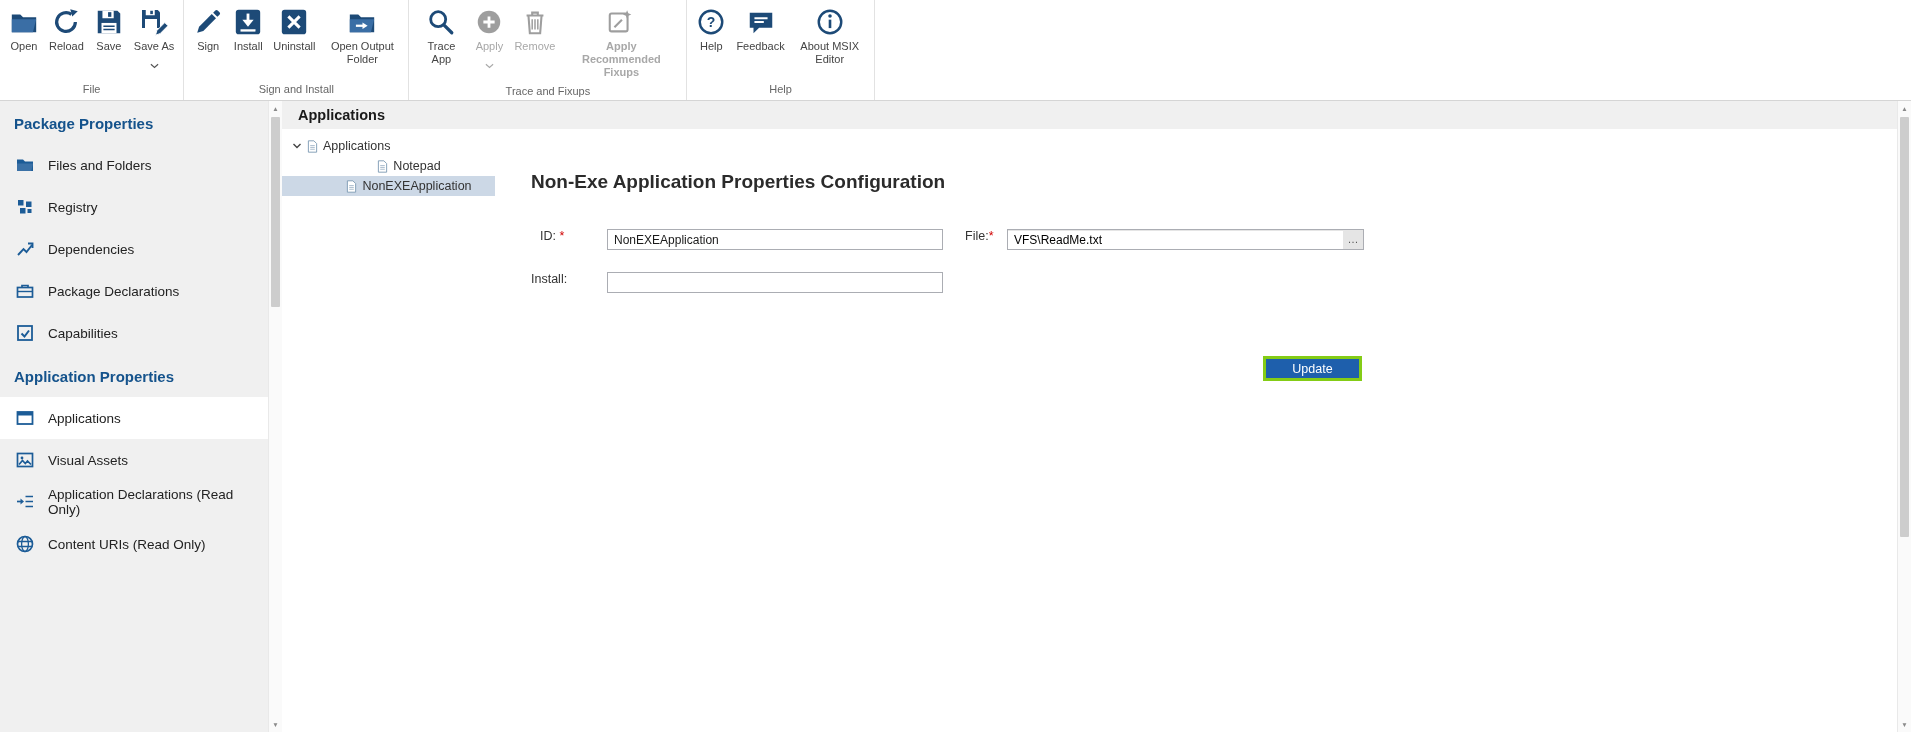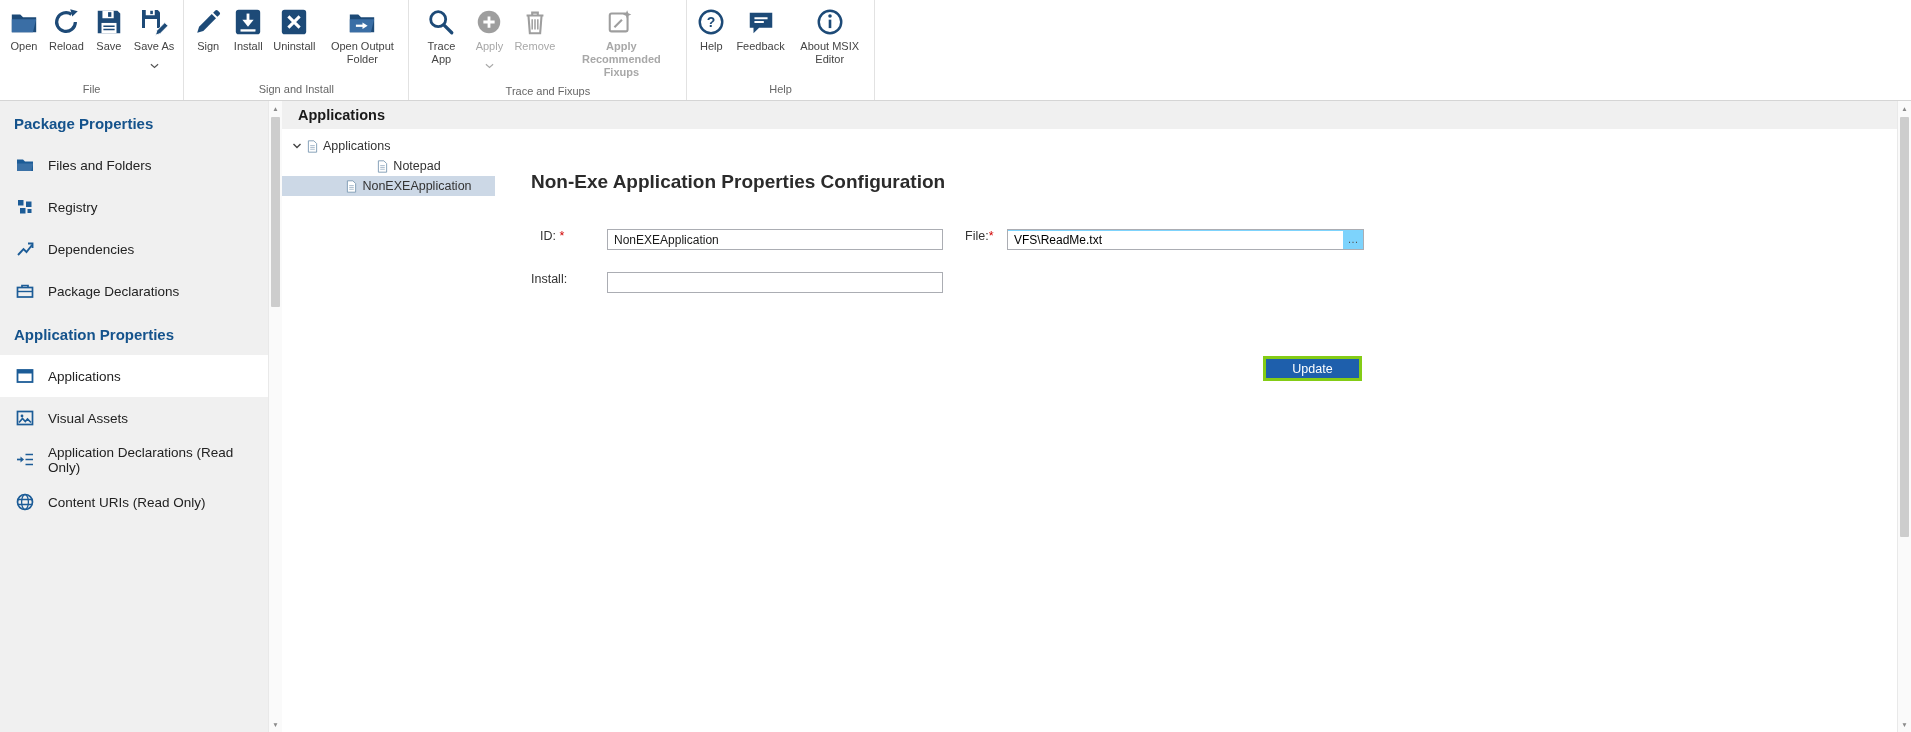--- a/index.html
+++ b/index.html
@@ -64,21 +64,21 @@
   .form-panel{flex:1;position:relative;min-width:0;}
   .form-heading{position:absolute;left:36px;top:42px;font-size:19px;font-weight:bold;color:#2b2b2b;}
   .frow{position:absolute;display:flex;align-items:flex-start;}
   .frow1{left:45px;top:100px;}
   .frow2{left:36px;top:143px;}
   .flabel{font-size:12.5px;color:#333;}
   .flabel .req{color:#d00000;}
   .lbl-id{width:67px;} .lbl-arg{width:76px;} .lbl-file{width:42px;margin-left:22px;}
   .tinput{width:336px;height:21px;border:1px solid #abadb3;font-size:12px;padding:2px 6px;color:#1a1a1a;
           font-family:"Liberation Sans","DejaVu Sans",sans-serif;background:#fff;}
-  .file-wrap{width:357px;height:21px;border:1px solid #abadb3;display:flex;align-items:center;background:#7dd3fc;}
+  .file-wrap{width:357px;height:21px;border:1px solid #abadb3;display:flex;align-items:center;background:#e5e5e5;}
   .file-wrap input{flex:1;border:none;outline:none;font-size:12px;padding:2px 6px;min-width:0;
           font-family:"Liberation Sans","DejaVu Sans",sans-serif;}
   .browse-btn{width:20px;flex:0 0 auto;text-align:center;font-size:11px;color:#555;cursor:pointer;line-height:19px;}
   .update-btn{position:absolute;left:768px;top:227px;width:99px;height:25px;background:var(--update-blue);
           border:3px solid #84cc16;color:#fff;font-size:12.5px;cursor:pointer;
           font-family:"Liberation Sans","DejaVu Sans",sans-serif;}
 </style>
 </head>
 <body>
 
@@ -314,20 +314,29 @@
         <span class="side-icon">
           <svg viewBox="0 0 20 20">
               <rect x="2.5" y="6.5" width="15" height="9.5" fill="none" stroke="var(--blue)" stroke-width="1.7"></rect>
               <path d="M7 6.5V4.5h6v2" fill="none" stroke="var(--blue)" stroke-width="1.7"></path>
               <path d="M2.5 10.5h15" stroke="var(--blue)" stroke-width="1.4"></path>
             </svg>
         </span>
         <span>Package Declarations</span>
       </div>
 
+      <div class="side-item">
+        <span class="side-icon">
+          <svg viewBox="0 0 20 20">
+              <rect x="3" y="3" width="14" height="14" fill="none" stroke="var(--blue)" stroke-width="1.8"></rect>
+              <path d="M6.5 10.5l3 3 4.5-6" fill="none" stroke="var(--blue)" stroke-width="2"></path>
+            </svg>
+        </span>
+        <span>Capabilities</span>
+      </div>
 
       <div class="side-heading">Application Properties</div>
 
       <div class="side-item selected">
         <span class="side-icon">
           <svg viewBox="0 0 20 20">
               <rect x="2.5" y="4" width="15" height="12" fill="none" stroke="var(--blue)" stroke-width="1.8"></rect>
               <rect x="2.5" y="4" width="15" height="3.5" fill="var(--blue)"></rect>
             </svg>
         </span>

